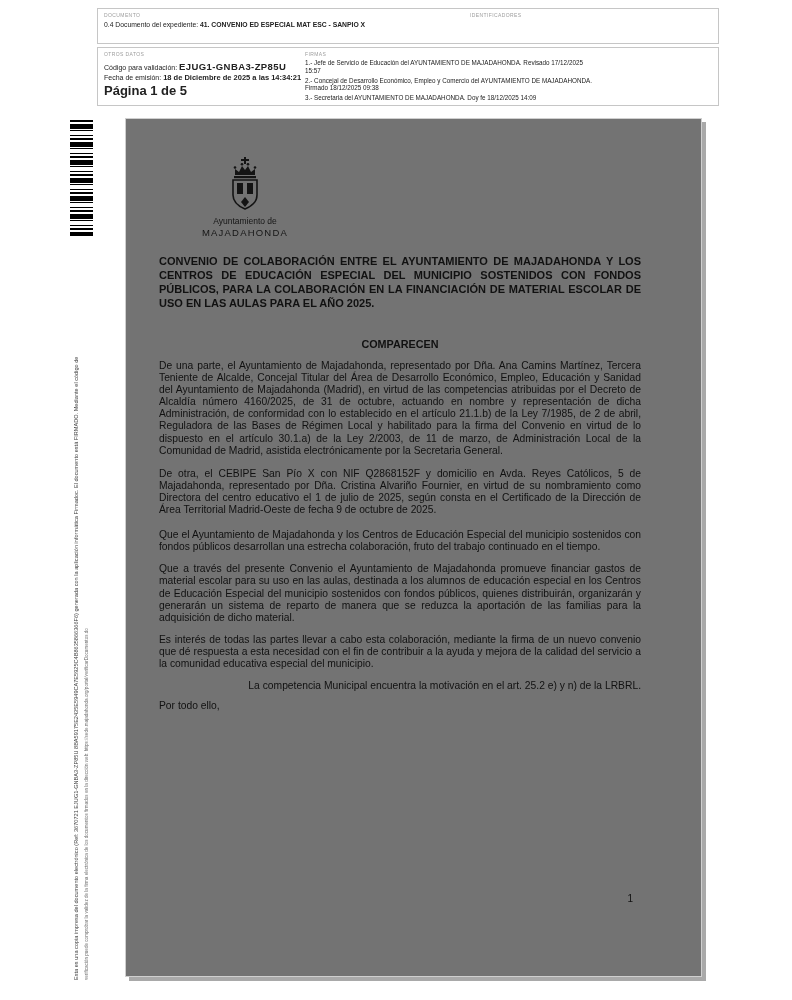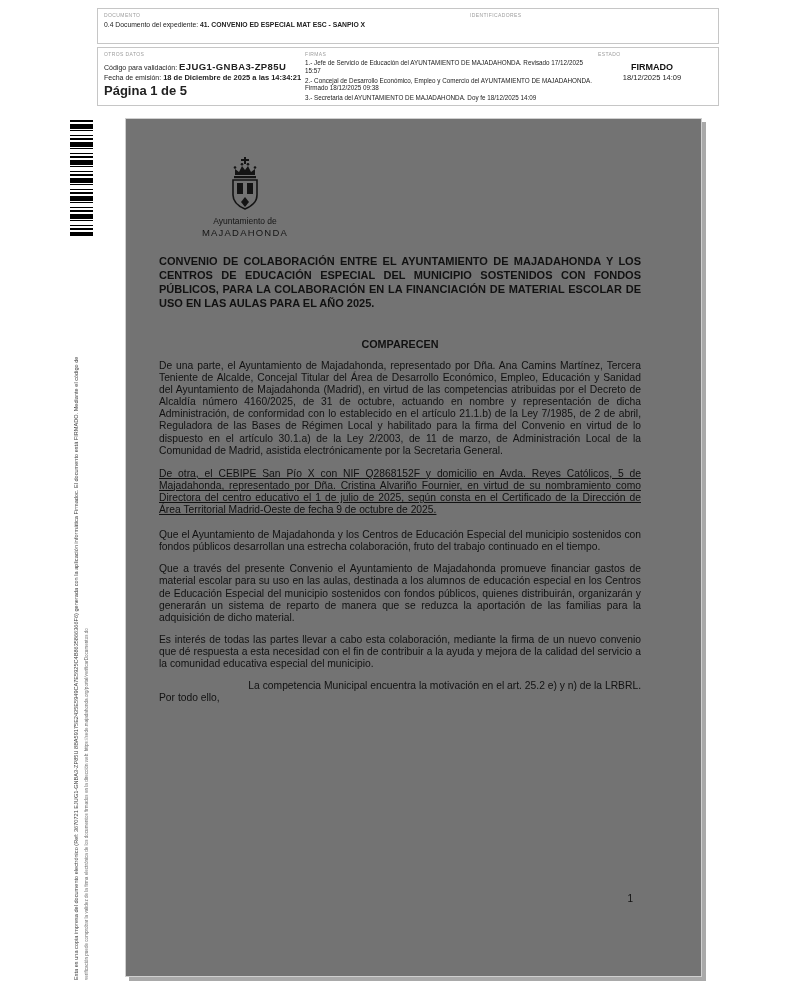--- a/index.html
+++ b/index.html
@@ -52,24 +52,24 @@
   .content {
     position:absolute; left:0; top:0; width:575px; height:857px;
     padding:135px 60px 0 33px; box-sizing:border-box; font-size:10.3px; color:#111;
   }
   .title { font-weight:bold; font-size:11px; line-height:14px; text-align:justify; }
   .dateline { margin-top:23px; line-height:12.5px; text-align:center; }
   .heading { margin-top:28px; text-align:center; font-weight:bold; font-size:10.8px; }
   .heading2 { margin-top:25px; }
   .para { text-align:justify; line-height:12.1px; }
   .p-c1 { margin-top:10px; }
-  .p-c2 { margin-top:11px;text-decoration:underline; }
+  .p-c2 { margin-top:11px; }
   .p-e1 { margin-top:13px; }
   .p-e2, .p-e3, .p-e4 { margin-top:10px; }
-  .p-e5 { margin-top:0; text-align:left; }
+  .p-e5 { margin-top:8px; text-align:left; }
   .p-e4 { text-align:right;padding-left:22px; }
   .pageno { position:absolute; right:68px; bottom:72px; font-size:10px; color:#111; }
 </style>
 </head>
 <body>
 
 <div class="canvas">
 
   <div class="hdr-box hdr-box1">
     <div class="lbl doc-lbl">DOCUMENTO</div>
@@ -88,25 +88,20 @@
       <div class="od-fecha">
         <span>Fecha de emisión: </span><b>18 de Diciembre de 2025 a las 14:34:21</b>
       </div>
       <div class="od-pagina">Página 1 de 5</div>
     </div>
     <div class="firmas-block">
       <div class="lbl">FIRMAS</div>
       <div class="firma-line">1.- Jefe de Servicio de Educación del AYUNTAMIENTO DE MAJADAHONDA. Revisado 17/12/2025 15:57</div>
       <div class="firma-line">2.- Concejal de Desarrollo Económico, Empleo y Comercio del AYUNTAMIENTO DE MAJADAHONDA. Firmado 18/12/2025 09:38</div>
       <div class="firma-line">3.- Secretaria del AYUNTAMIENTO DE MAJADAHONDA. Doy fe 18/12/2025 14:09</div>
-    </div>
-    <div class="estado-block">
-      <div class="lbl">ESTADO</div>
-      <div class="estado-status">FIRMADO</div>
-      <div class="estado-dt">18/12/2025 14:09</div>
     </div>
   </div>
 
   <div class="barcode"></div>
   <div class="vtext vtext1">Esta es una copia impresa del documento electrónico (Ref: 3670721 EJUG1-GNBA3-ZP85U 8BA59175E2435E5949CA7E5925C4B8635866366F6) generada con la aplicación informática Firmadoc. El documento está FIRMADO. Mediante el código de</div>
   <div class="vtext vtext2">verificación puede comprobar la validez de la firma electrónica de los documentos firmados en la dirección web: https://sede.majadahonda.org/portal/verificarDocumentos.do</div>
 
   <div class="sheet">
 
     <div class="logo">

